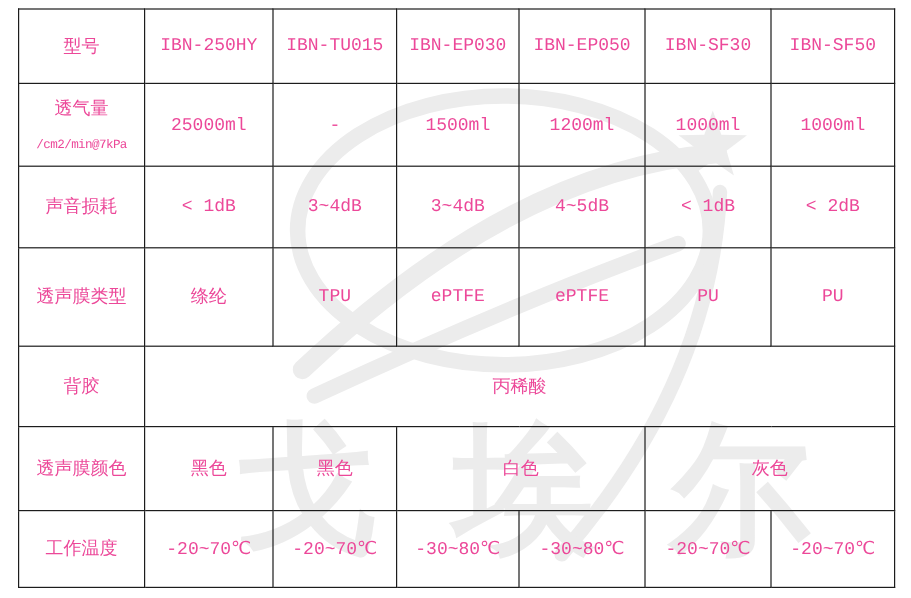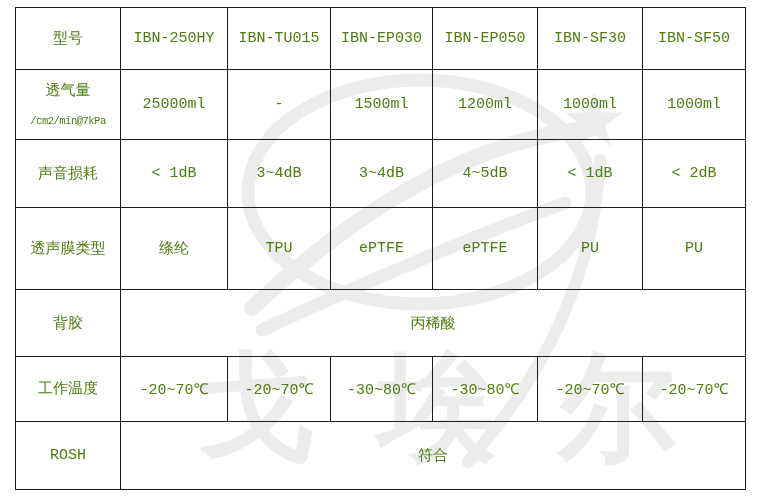--- a/index.html
+++ b/index.html
@@ -2,22 +2,22 @@
 <html><head>
 <meta charset="utf-8">
 <style>
   html,body{margin:0;padding:0;background:#fff;}
   body{width:759px;height:498px;font-family:"Liberation Mono","DejaVu Sans Mono","DejaVu Sans",monospace;}
   .stage{position:relative;width:759px;height:498px;background:#fff;overflow:hidden;}
   .watermark{position:absolute;left:0;top:0;width:759px;height:498px;z-index:0;}
   table.spec{position:absolute;left:15px;top:7px;width:730px;height:483px;
     border-collapse:collapse;table-layout:fixed;background:transparent;z-index:1;}
   td{border:1.5px solid #1c1c1c;text-align:center;vertical-align:middle;
-     font-size:15px;color:#4d7c0f;padding:0 2px;background:transparent;
-     overflow:hidden;white-space:nowrap;font-family:Liberation Mono, monospace;}
+     font-size:15px;color:#ec4899;padding:0 2px;background:transparent;
+     overflow:hidden;white-space:nowrap;}
   td.lbl{font-size:15px;}
   .sub{display:block;font-size:10.5px;margin-top:15px;letter-spacing:-0.5px;}
   tr.r1{height:50px;} tr.r2{height:56px;} tr.r3{height:54px;} tr.r4{height:55px;}
   tr.r5{height:66px;} tr.r6{height:54px;} tr.r7{height:56px;} tr.r8{height:52px;}
   tr.r9{height:55px;}
 </style>
 </head>
 <body>
 
 <div class="stage">
@@ -85,30 +85,33 @@
       <td>ePTFE</td>
       <td>PU</td>
       <td>PU</td>
     </tr>
 
     <tr class="r6">
       <td class="lbl">背胶</td>
       <td colspan="6">丙稀酸</td>
     </tr>
 
+    <tr class="r7">
+      <td class="lbl">透声膜颜色</td>
+      <td>黑色</td>
+      <td>黑色</td>
+      <td colspan="2">白色</td>
+      <td colspan="2">灰色</td>
+    </tr>
 
     <tr class="r8">
       <td class="lbl">工作温度</td>
       <td>-20~70℃</td>
       <td>-20~70℃</td>
       <td>-30~80℃</td>
       <td>-30~80℃</td>
       <td>-20~70℃</td>
       <td>-20~70℃</td>
     </tr>
 
-    <tr class="r9">
-      <td class="lbl">ROSH</td>
-      <td colspan="6">符合</td>
-    </tr>
   </tbody>
     </table>
 </div>
 
 </body></html>

